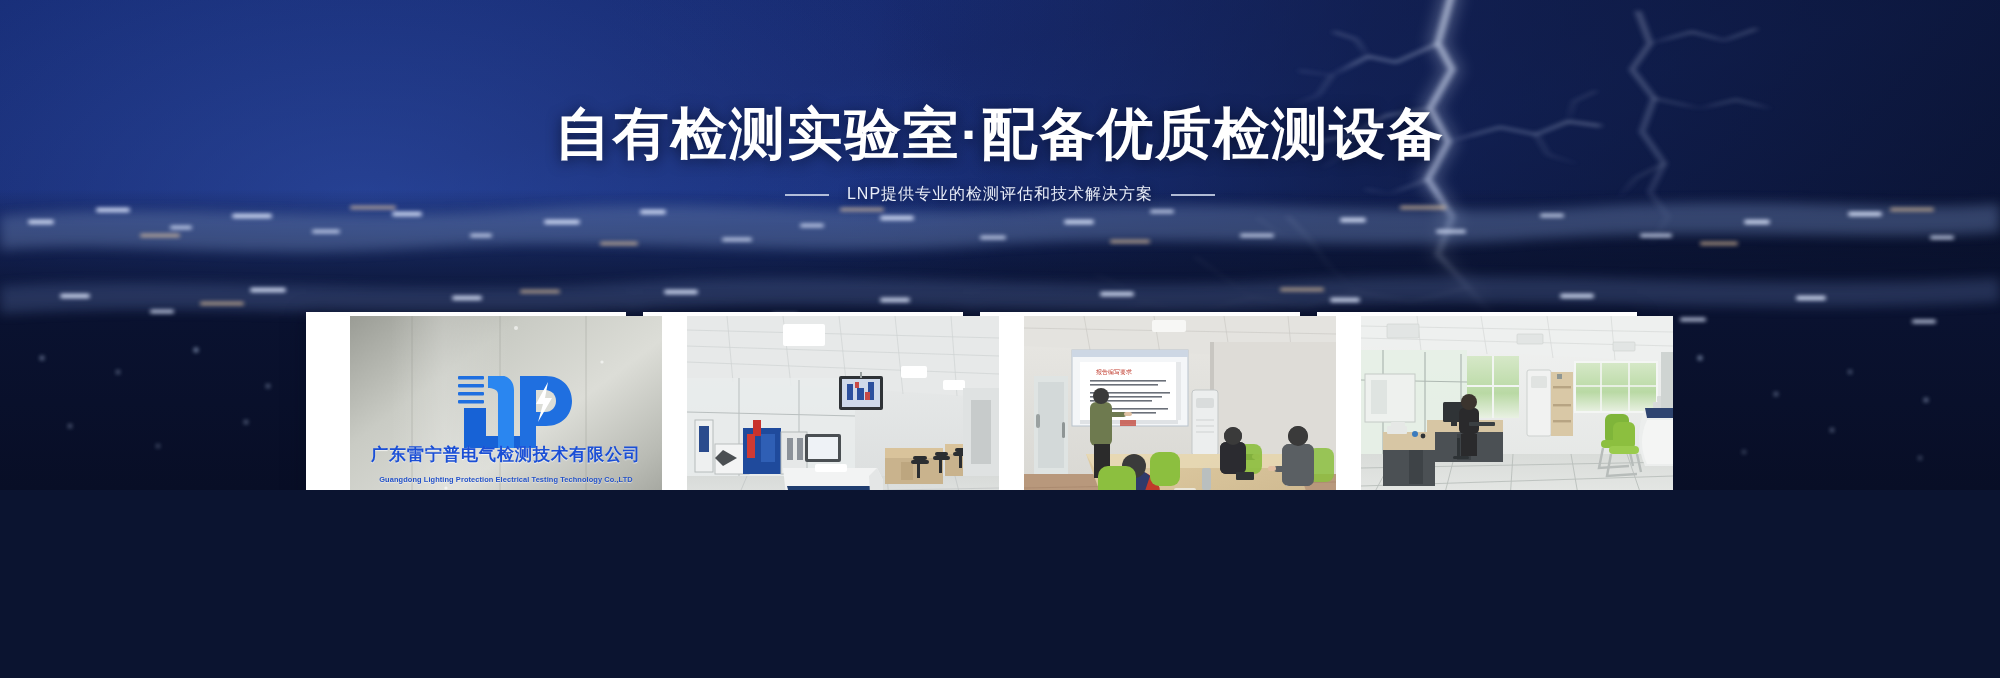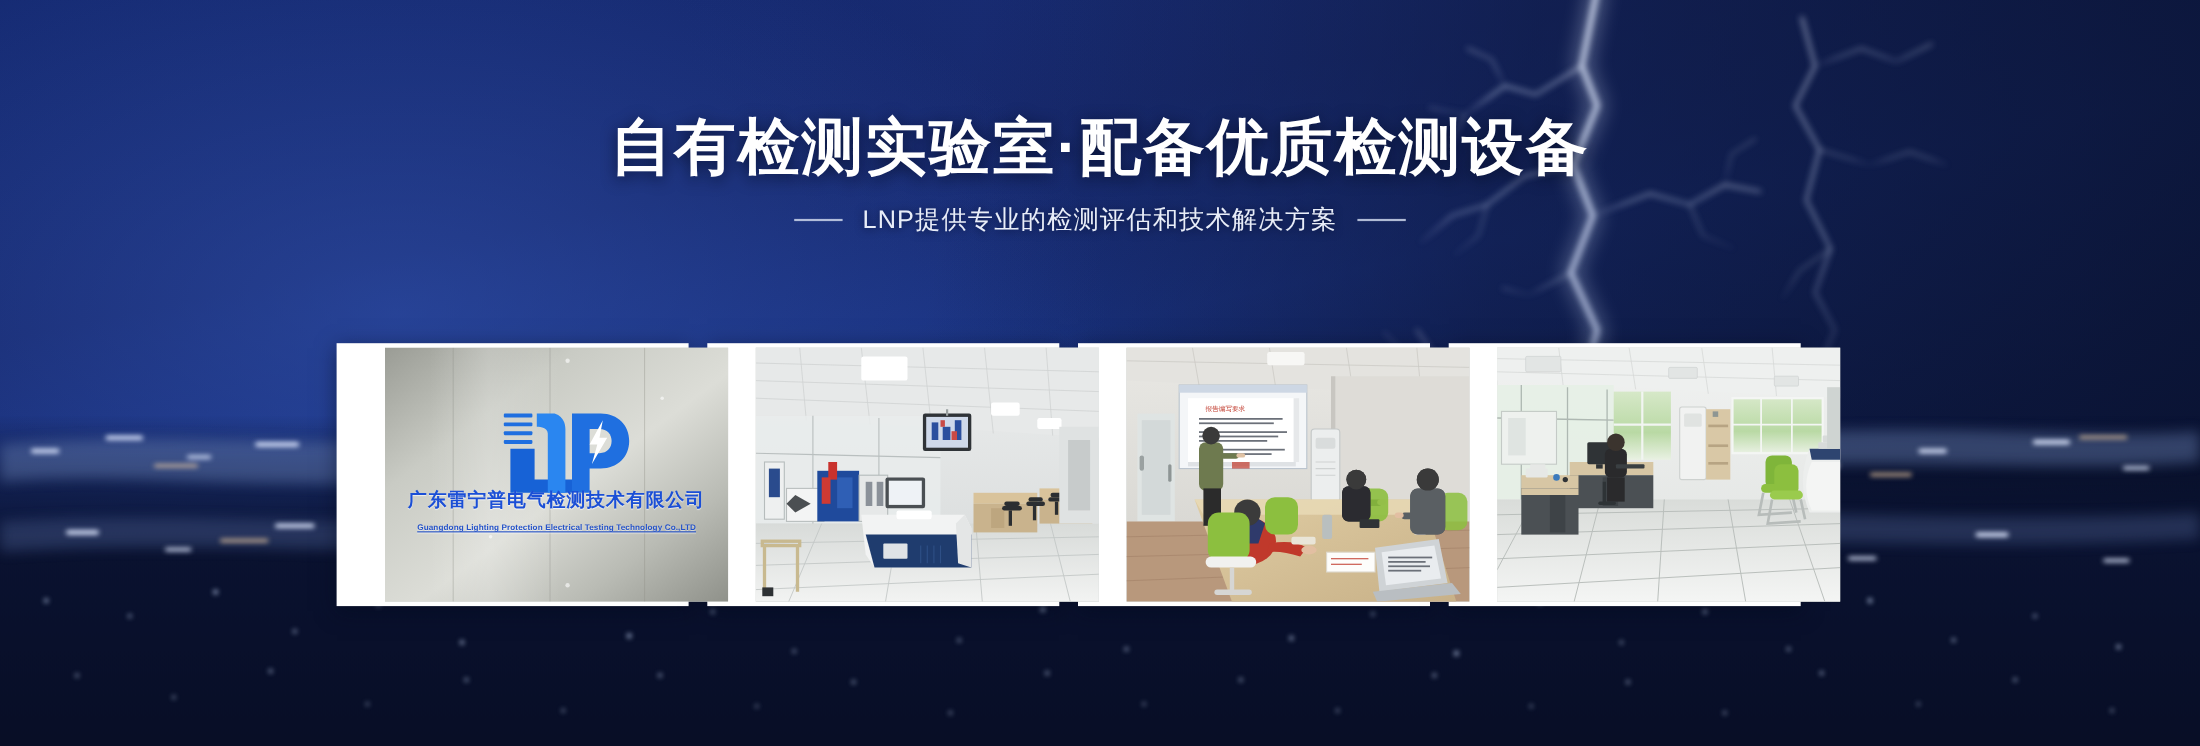--- a/index.html
+++ b/index.html
@@ -1,21 +1,21 @@
 <!DOCTYPE html>
 <html><head>
 <meta charset="utf-8">
 <title>LNP Banner</title>
 <style>
   * { margin:0; padding:0; box-sizing:border-box; }
   html,body { background:#0b1430; }
   body { font-family:"Liberation Sans","DejaVu Sans",sans-serif; }
 
   .banner{
-    position:relative; width:2000px; height:678px; overflow:hidden;
+    position:relative; width:2000px; height:490px; overflow:hidden;
     background:#a16207;
   }
 
   
   .sky{
     position:absolute; inset:0;
     background:
       radial-gradient(ellipse 900px 520px at 18% 42%, rgba(52,86,180,.55) 0%, rgba(52,86,180,0) 72%),
       radial-gradient(ellipse 1200px 700px at 72% -10%, rgba(28,48,120,.85) 0%, rgba(20,34,88,0) 70%),
       linear-gradient(168deg, #152a72 0%, #16286c 28%, #1a3382 46%, #152763 64%, #0d1a45 82%, #091129 100%);
@@ -42,21 +42,21 @@
     font-size:56px; font-weight:bold; color:#ffffff; letter-spacing:2px;
     line-height:1.08; text-shadow:0 2px 14px rgba(6,12,38,.75);
   }
   .sub-wrap{
     margin-top:20px; display:flex; align-items:center; justify-content:center; gap:18px;
   }
   .dash{
     display:block; width:44px; height:2px; background:#cdd6ea; opacity:.85;
   }
   .subtitle{
-    font-size:23px; color:#e8edf8; letter-spacing:1px;
+    font-size:16px; color:#e8edf8; letter-spacing:1px;
     text-shadow:0 1px 8px rgba(6,12,38,.7); white-space:nowrap;
   }
 
   
   .gallery{
     position:absolute; left:306px; top:312px; z-index:7;
     display:flex; gap:17px;
   }
   .card{
     width:320px; height:239px; background:#ffffff; padding:4px;
@@ -70,21 +70,20 @@
     position:absolute; left:0; right:0; top:55%;
     text-align:center; color:#1b4fd6; font-weight:bold;
     font-size:17px; letter-spacing:1px;
     text-shadow:0 1px 1px rgba(255,255,255,.7);
   }
   .logo-txt-en{
     position:absolute; left:0; right:0; top:69%;
     text-align:center; color:#2452c8; font-weight:bold;
     font-size:7.4px; letter-spacing:.1px;
     text-shadow:0 1px 1px rgba(255,255,255,.6);
-    text-decoration:underline;
   }
 </style>
 </head>
 <body>
 
 <div class="banner">
 
   <div class="sky"></div>
   <div class="sky-dark"></div>
 

